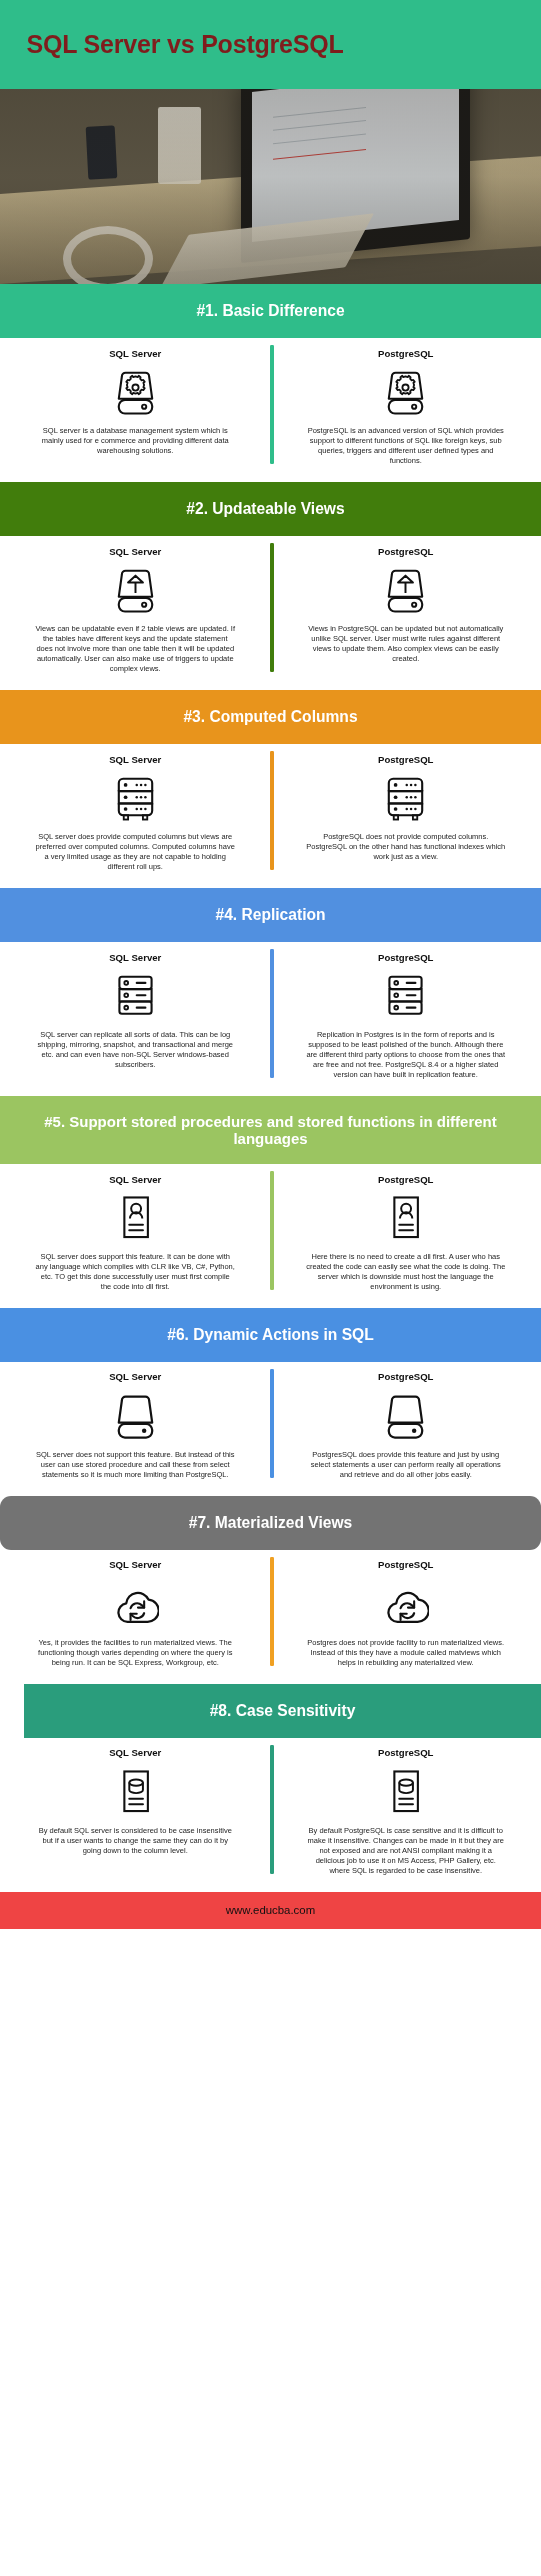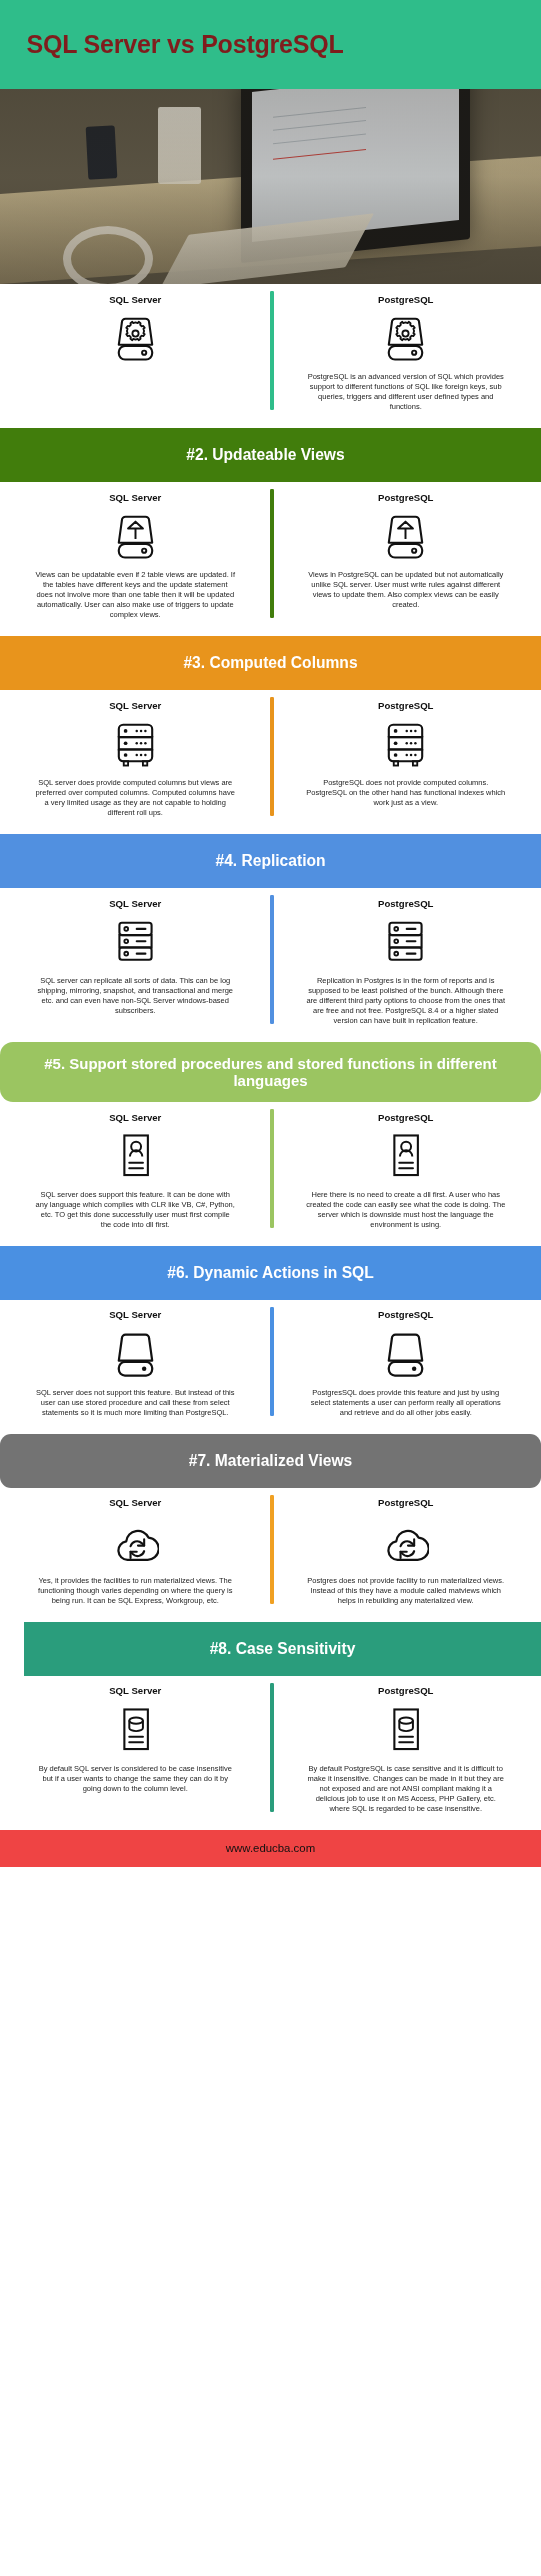--- a/index.html
+++ b/index.html
@@ -121,21 +121,21 @@
     justify-content: center;
     text-align: center;
     padding: 0 18px;
   }
   .section-header h2 {
     color: #ffffff;
     font-size: 15.6px;
     font-weight: bold;
     line-height: 1.16;
   }
-  .section-header.two-line { height: 60px; border-radius: 13px; }
+  .section-header.two-line { height: 68px; }
   .section-header.two-line h2 { font-size: 15px; }
 
   
   .compare {
     display: flex;
     position: relative;
     background: #ffffff;
   }
   .divider {
     position: absolute;
@@ -287,29 +287,33 @@
     <div class="monitor">
       <div class="screen"></div>
     </div>
     <div class="keyboard"></div>
     <div class="headphone"></div>
     <div class="tint"></div>
   </div>
 
   <div id="sections">
       <div>
+        <div class="section-header" style="background: rgb(47, 189, 138);">
+          <h2>#1. Basic Difference</h2>
+        </div>
         <div class="compare">
           <div class="divider" style="background: rgb(47, 189, 138);"></div>
           <div class="col">
             <div class="col-title">SQL Server</div>
             <div class="icon-box">
               <svg width="47" height="47" viewBox="0 0 60 76">
                 <use href="#ico-database-gear-icon"></use>
               </svg>
             </div>
+            <div class="col-text">SQL server is a database management system which is mainly used for e commerce and providing different data warehousing solutions.</div>
           </div>
           <div class="col">
             <div class="col-title">PostgreSQL</div>
             <div class="icon-box">
               <svg width="47" height="47" viewBox="0 0 60 76">
                 <use href="#ico-database-gear-icon"></use>
               </svg>
             </div>
             <div class="col-text">PostgreSQL is an advanced version of SQL which provides support to different functions of SQL like foreign keys, sub queries, triggers and different user defined types and functions.</div>
           </div>

